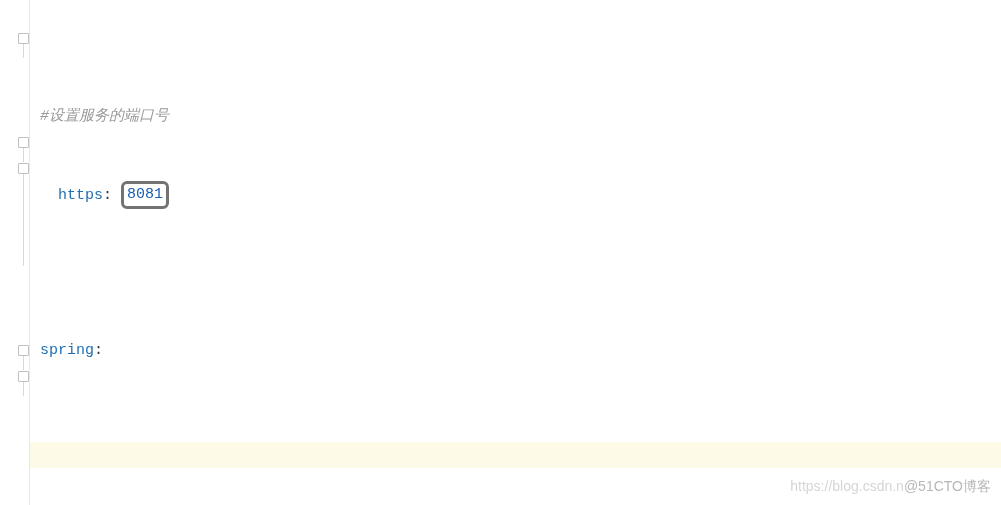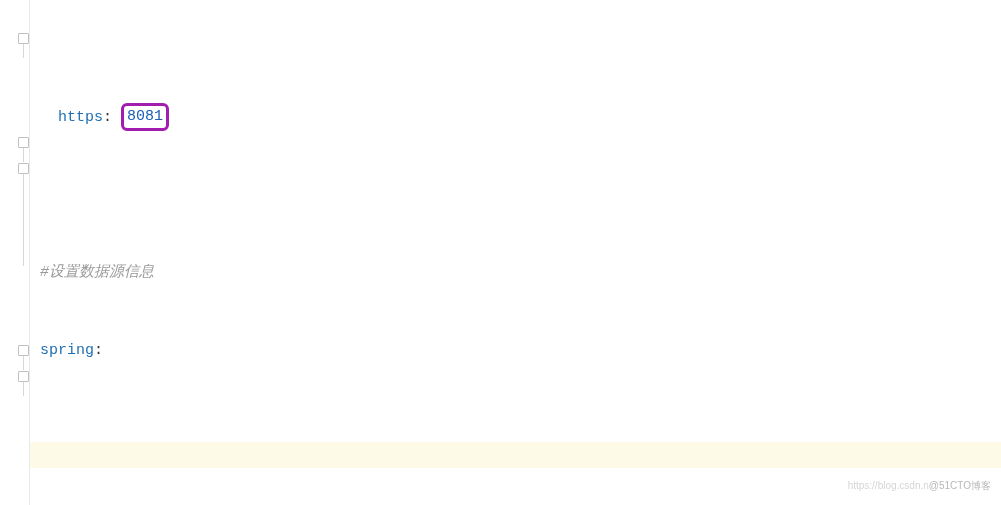--- a/index.html
+++ b/index.html
@@ -47,21 +47,21 @@
       position: relative;
     }
     .line { height: 26px; }
     .comment { color: #9a9a9a; font-style: italic; }
     .key { color: #1f6fb2; }
     .colon { color: #333; }
     .number { color: #1a5fb4; }
     .indent0 { padding-left: 0; }
     .indent1 { padding-left: 18px; }
     .highlight-box {
-      border: 3px solid #a21caf;
+      border: 3px solid #737373;
       border-radius: 6px;
       padding: 0 3px;
       display: inline-block;
       line-height: 22px;
       position: relative;
       top: -1px;
     }
     .current-line-bg {
       position: absolute;
       left: 0;
@@ -69,21 +69,21 @@
       height: 26px;
       background: #fdfae8;
       z-index: -1;
     }
     .watermark {
       position: absolute;
       right: 10px;
       bottom: 6px;
       color: #b8b8b8;
       font-family: "PingFang SC", "Microsoft YaHei", sans-serif;
-      font-size: 10px;
+      font-size: 14px;
       pointer-events: none;
     }
     .watermark .faint { color: #d6d6d6; }
   </style>
 </head>
 <body>
 
 <div class="editor">
   <div class="gutter">
     <div class="fold-marker" style="top: 33px;"></div>
@@ -93,23 +93,23 @@
     <div class="fold-marker" style="top: 163px;"></div>
     <div class="fold-line" style="top: 174px; height: 92px;"></div>
     <div class="fold-marker" style="top: 345px;"></div>
     <div class="fold-line" style="top: 356px; height: 14px;"></div>
     <div class="fold-marker" style="top: 371px;"></div>
     <div class="fold-line" style="top: 382px; height: 14px;"></div>
   </div>
   <div class="code">
     <div class="current-line-bg" style="top: 442px;"></div>
 
+    <div class="line indent0"><span class="comment">#设置服务的端口号</span></div>
     <div class="line indent1"><span class="key">https</span><span class="colon">: </span><span class="highlight-box"><span class="number">8081</span></span></div>
     <div class="line"></div>
-    <div class="line indent0"><span class="comment">#设置数据源信息</span></div>
     <div class="line indent0"><span class="key">spring</span><span class="colon">:</span></div>
     
     
     
     
     
     
     
     
     

